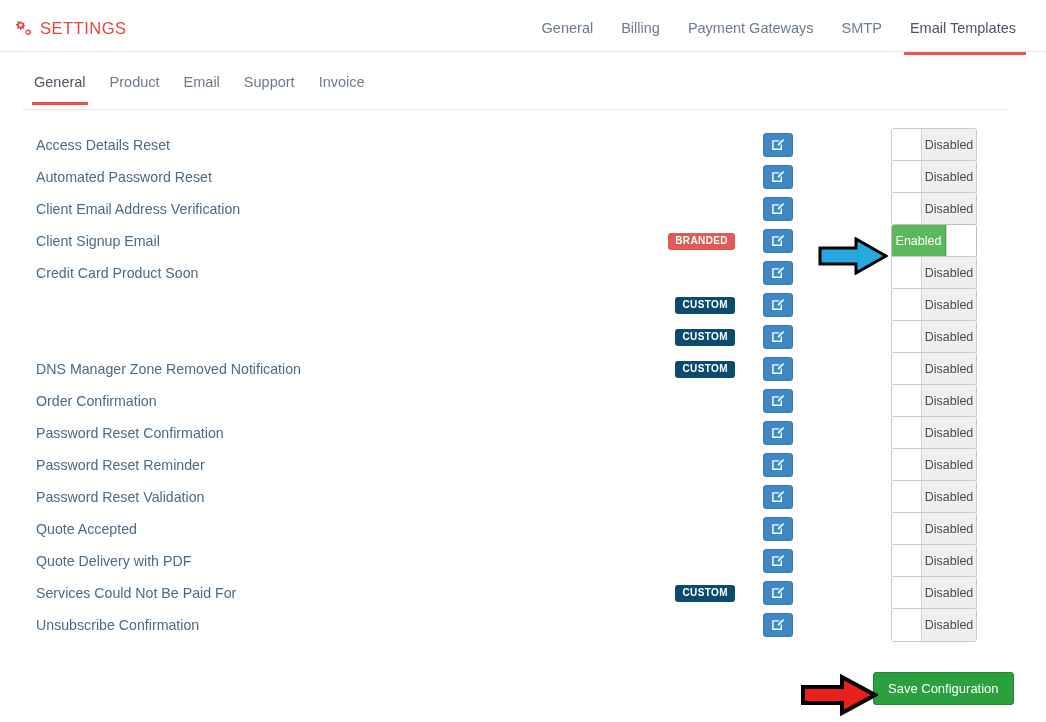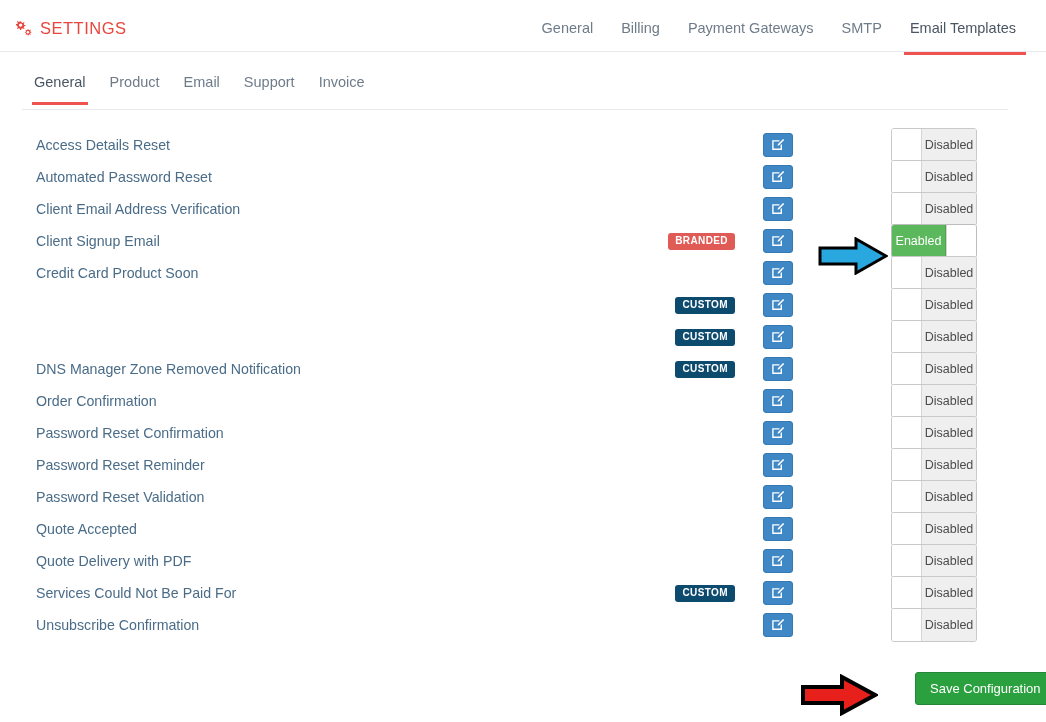--- a/index.html
+++ b/index.html
@@ -181,21 +181,20 @@
     border-right: none;
     border-left: 1px solid #d5d5d5;
     background: #ffffff;
   }
 
   
   .footer {
     position: relative;
     margin-top: 23px;
     height: 50px;
-    margin-left: 42px;
   }
   .save-btn {
     position: absolute;
     left: 873px; top: 8px;
     background: #2aa03f;
     border: 1px solid #23873a;
     color: #ffffff;
     font-size: 13px;
     padding: 8px 14px;
     border-radius: 3px;

